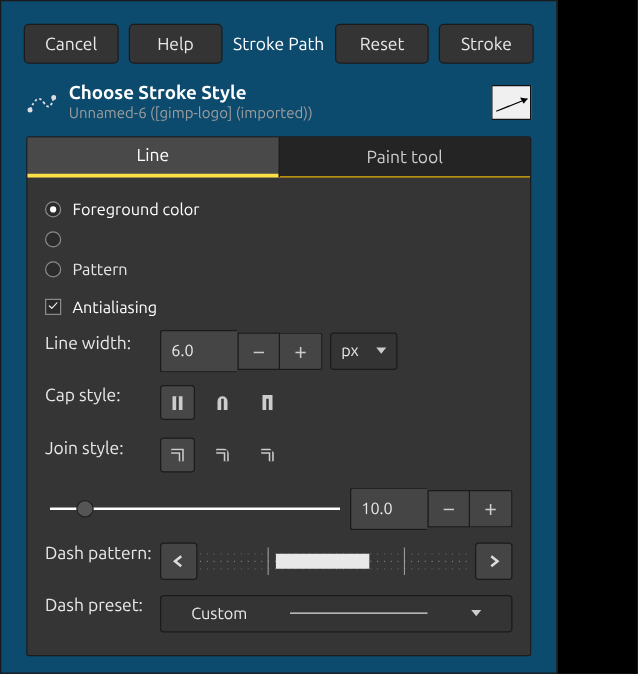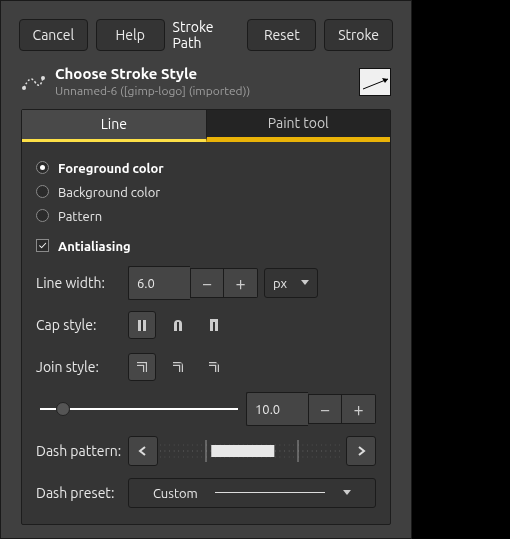--- a/index.html
+++ b/index.html
@@ -1,42 +1,42 @@
 <!DOCTYPE html>
 <html><head>
 <meta charset="utf-8">
 <style>
 *{box-sizing:border-box;margin:0;padding:0;font-family:"Segoe UI",Ubuntu,Cantarell,sans-serif;font-size:13px;color:#e8e8e8;-webkit-user-select:none;user-select:none}
 body{background:#000}
-.window{background:#404040;width:412px;height:539px;position:relative;padding:18px 18px 0 18px;border:1px solid #1a1a1a}
+.window{background:#0c4a6e;width:446px;height:539px;position:relative;padding:18px 18px 0 18px;border:1px solid #1a1a1a}
 .button-row{display:flex;gap:8px;margin-bottom:14px}
 .btn{flex:1;height:32px;display:flex;align-items:center;justify-content:center;background:#343434;border:1px solid #1b1b1b;border-radius:4px;font-size:14px;cursor:pointer}
 .btn.primary{font-weight:400;color:#fff}
 .title-row{display:flex;align-items:center;gap:10px;margin-bottom:10px;padding:0 2px}
 .app-icon{width:24px;height:24px;display:flex;align-items:center;justify-content:center;position:relative}
 .title-block{flex:1;min-width:0}
 .title-text{font-size:15px;font-weight:700;color:#fff;line-height:1.2}
 .sub-text{font-size:12px;color:#9e9e9e;line-height:1.3}
 .preview{width:32px;height:28px;background:#f0f0f0;border:1px solid #111;position:relative;overflow:hidden}
 .preview svg{display:block}
 .frame{border:1px solid #1d1d1d;border-radius:2px;margin:0 2px;background:#353535;padding-bottom:14px}
 .tabs{display:flex;height:32px}
-.tab{flex:1;display:flex;align-items:center;justify-content:center;background:#242424;border-bottom:5px solid #eab308;cursor:pointer;font-size:14px}
+.tab{flex:1;display:flex;align-items:center;justify-content:center;background:#242424;border-bottom:1px solid #eab308;cursor:pointer;font-size:14px}
 .tab.active{background:#494949;color:#fff;border-bottom:3px solid #fde047}
 .tab:not(.active){color:#ccc}
 .tab+ .tab{border-left:1px solid #1d1d1d}
 .body{padding:14px 14px 0 14px}
 .radio-row{display:flex;align-items:center;gap:9px;height:24px;cursor:pointer}
 .radio{width:13px;height:13px;border:1px solid #8a8a8a;border-radius:50%;background:#2b2b2b;display:flex;align-items:center;justify-content:center;flex:none}
 .radio.checked::after{content:"";width:5px;height:5px;background:#fff;border-radius:50%}
 .check-row{display:flex;align-items:center;gap:9px;height:24px;margin-top:6px;cursor:pointer}
 .check{width:13px;height:13px;border:1px solid #8a8a8a;background:#2b2b2b;display:flex;align-items:center;justify-content:center;flex:none}
 .check.checked::after{content:"✓";font-size:11px;color:#fff;line-height:1}
-.bold{font-weight:700;color:#fff}
-.control-row{display:flex;align-items:center;height:34px;margin-top:8px}
+.bold{font-weight:400;color:#fff}
+.control-row{display:flex;height:34px;margin-top:8px}
 .lbl{width:92px;flex:none;font-size:14px}
 .spin{display:flex;align-items:center;height:30px}
 .spin-val{width:62px;height:30px;background:#454545;border:1px solid #1b1b1b;border-right:none;padding:16px 8px;display:flex;align-items:center;border-radius:2px 0 0 2px}
 .spin-btn{width:34px;height:30px;background:#454545;border:1px solid #1b1b1b;display:flex;align-items:center;justify-content:center;cursor:pointer;font-size:18px;color:#ccc}
 .spin-btn+.spin-btn{border-left:none;border-radius:0 2px 2px 0}
 .unit{margin-left:6px;height:30px;min-width:54px;background:#343434;border:1px solid #1b1b1b;border-radius:3px;display:flex;align-items:center;padding:0 8px;gap:10px;cursor:pointer}
 .chev{width:0;height:0;border-left:4px solid transparent;border-right:4px solid transparent;border-top:5px solid #ccc;margin-left:auto}
 .icon-group{display:flex;gap:8px}
 .icon-btn{width:28px;height:28px;display:flex;align-items:center;justify-content:center;background:transparent;border-radius:3px;cursor:pointer}
 .icon-btn.sel{background:#474747;border:1px solid #1b1b1b}
@@ -90,21 +90,20 @@
     </div>
 
     <div class="body">
 
       <div class="radio-row">
         <span class="radio checked"></span>
         <span class="bold">Foreground color</span>
       </div>
       <div class="radio-row">
         <span class="radio"></span>
-        <span>Background color</span>
       </div>
       <div class="radio-row">
         <span class="radio"></span>
         <span>Pattern</span>
       </div>
 
       <div class="check-row">
         <span class="check checked"></span>
         <span class="bold">Antialiasing</span>
       </div>

